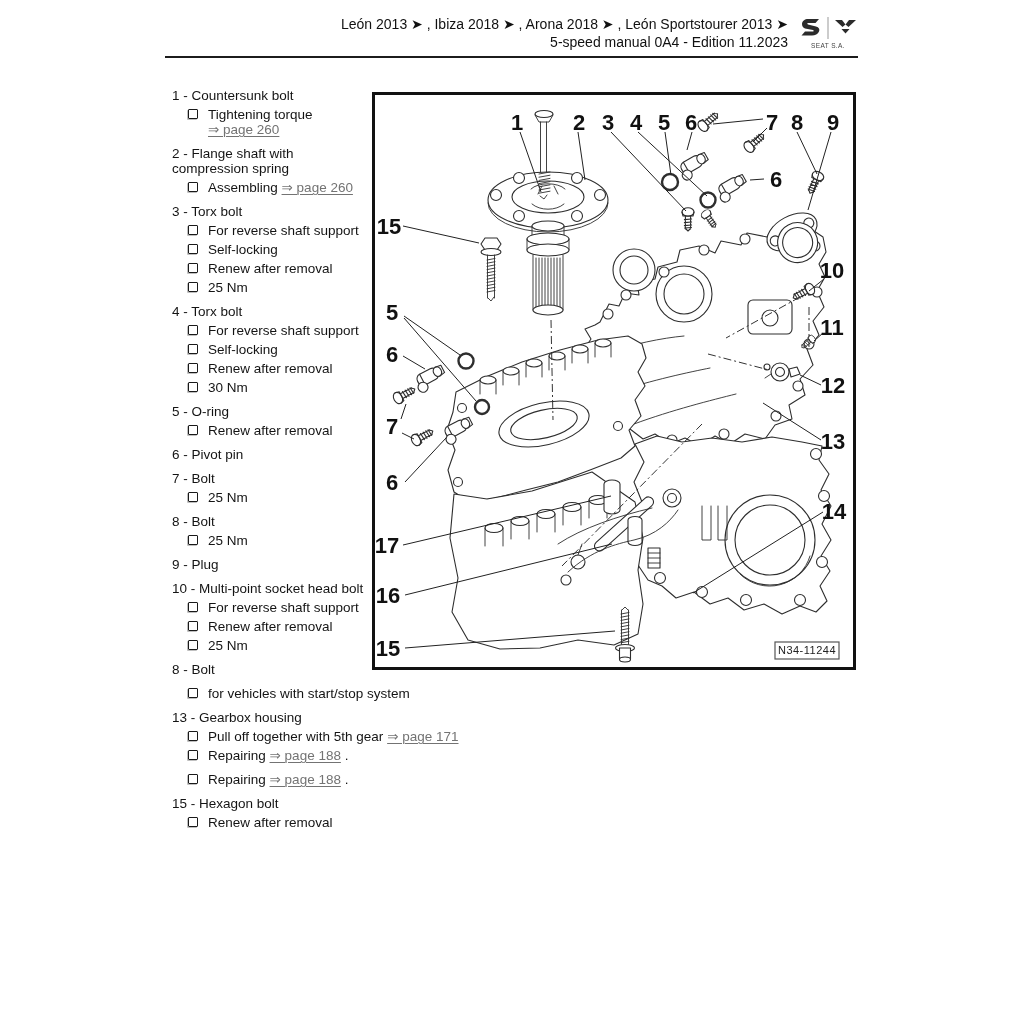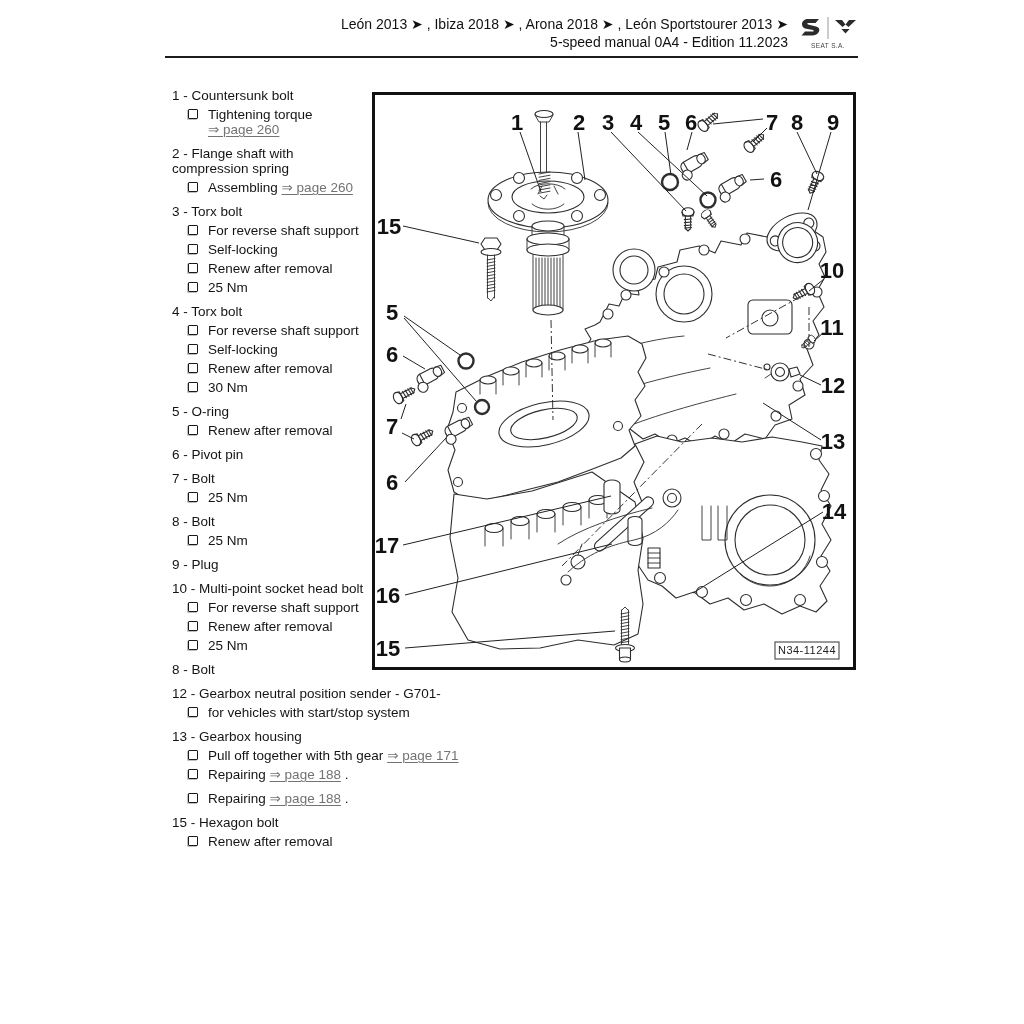--- a/index.html
+++ b/index.html
@@ -415,21 +415,20 @@
           </div>
           <div class="sub">
             <span class="cb"></span>
             <div class="subtext">25 Nm</div>
           </div>
         </div>
         <div class="item">
           <div class="part-head">8 - Bolt</div>
         </div>
         <div class="item">
-          <div class="part-head">12 - Gearbox neutral position sender - G701-</div>
           <div class="sub">
             <span class="cb"></span>
             <div class="subtext">for vehicles with start/stop system</div>
           </div>
         </div>
         <div class="item">
           <div class="part-head">13 - Gearbox housing</div>
           <div class="sub">
             <span class="cb"></span>
             <div class="subtext">Pull off together with 5th gear <span class="plink">⇒ page 171</span></div>

